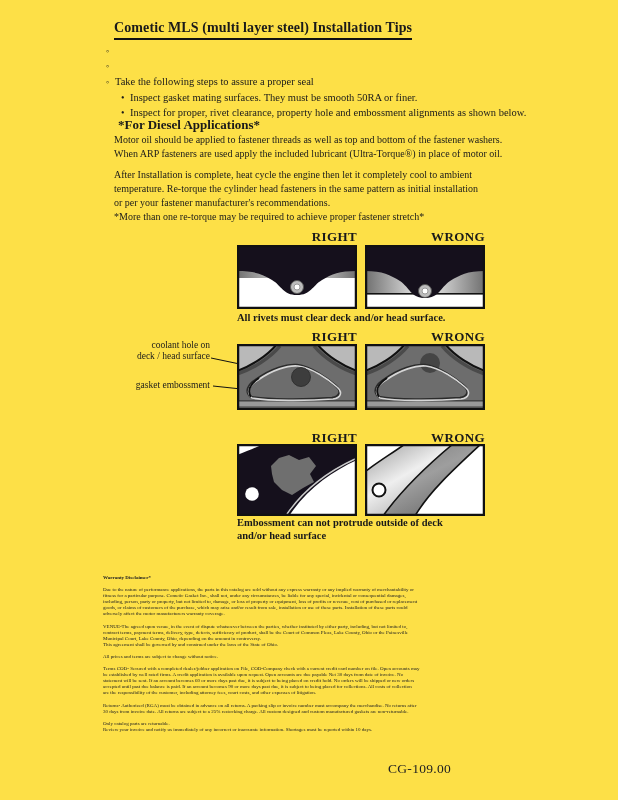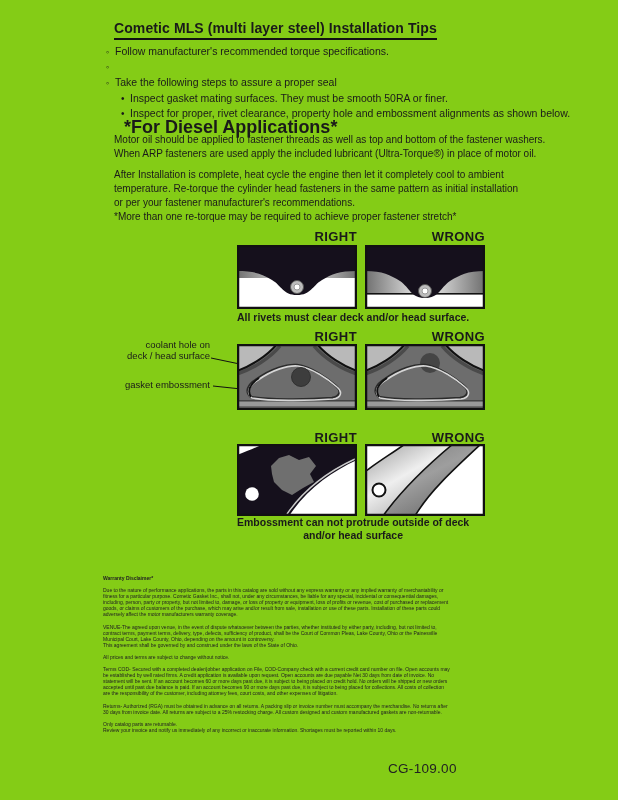--- a/index.html
+++ b/index.html
@@ -1,54 +1,53 @@
 <!DOCTYPE html>
 <html><head>
 <meta charset="utf-8">
 <style>
   html,body{margin:0;padding:0;background:#ffffff;}
   .page{
-    position:relative;width:618px;height:800px;background:#84cc16;
-    font-family:Liberation Sans, sans-serif;color:#1a1a1a;overflow:hidden;
+    position:relative;width:618px;height:800px;background:#fde047;
+    font-family:Liberation Serif, serif;color:#1a1a1a;overflow:hidden;
   }
   .abs{position:absolute;}
   .title{
     left:114px;top:20px;font-size:14px;font-weight:bold;
     border-bottom:2px solid #111;padding-bottom:2px;letter-spacing:.1px;
   }
   .bullets{left:106px;top:44px;font-size:10.5px;line-height:15px;width:500px;}
   .b{display:flex;align-items:baseline;}
   .b .m{width:9px;font-size:9px;flex:0 0 9px;}
   .b.sub{margin-left:15px;}
   .b.sub .m{font-size:10px;}
-  .h2{left:124px;top:117px;font-size:18px;font-weight:bold;}
+  .h2{left:118px;top:117px;font-size:13px;font-weight:bold;}
   .para{left:114px;top:0;width:520px;font-size:10px;line-height:14px;white-space:pre-line;}
   .p1{top:133px;}
   .p2{top:168px;}
   .p3{top:210px;}
   .rwlabel{top:0;width:120px;text-align:right;font-size:13px;font-weight:bold;letter-spacing:.4px;}
-  .caption{left:237px;font-size:10.5px;font-weight:bold;white-space:pre-line;line-height:13px;text-align:center;}
+  .caption{left:237px;font-size:10.5px;font-weight:bold;white-space:pre-line;line-height:13px;}
   .ann{font-size:9.5px;line-height:10.5px;text-align:right;white-space:pre-line;}
   .fineprint{left:103px;top:575px;width:414px;font-size:5px;line-height:6.1px;color:#222;}
   .fineprint .fp-h{font-weight:bold;margin-bottom:6px;}
   .fineprint p{margin:0 0 6px 0;white-space:pre-line;}
   .pagenum{left:388px;top:761px;font-size:13.5px;color:#222;letter-spacing:.3px;}
   svg{display:block;}
 </style>
 </head>
 <body>
 
 <div class="page">
 
   <div class="abs title">Cometic MLS (multi layer steel) Installation Tips</div>
 
   <div class="abs bullets">
     <div class="b">
         <span class="m">◦</span>
-        <span>Follow manufacturer's recommended torque specifications.</span>
       </div>
     <div class="b">
         <span class="m">◦</span>
       </div>
     <div class="b">
         <span class="m">◦</span>
         <span>Take the following steps to assure a proper seal</span>
       </div>
     <div class="b sub">
         <span class="m">•</span>

